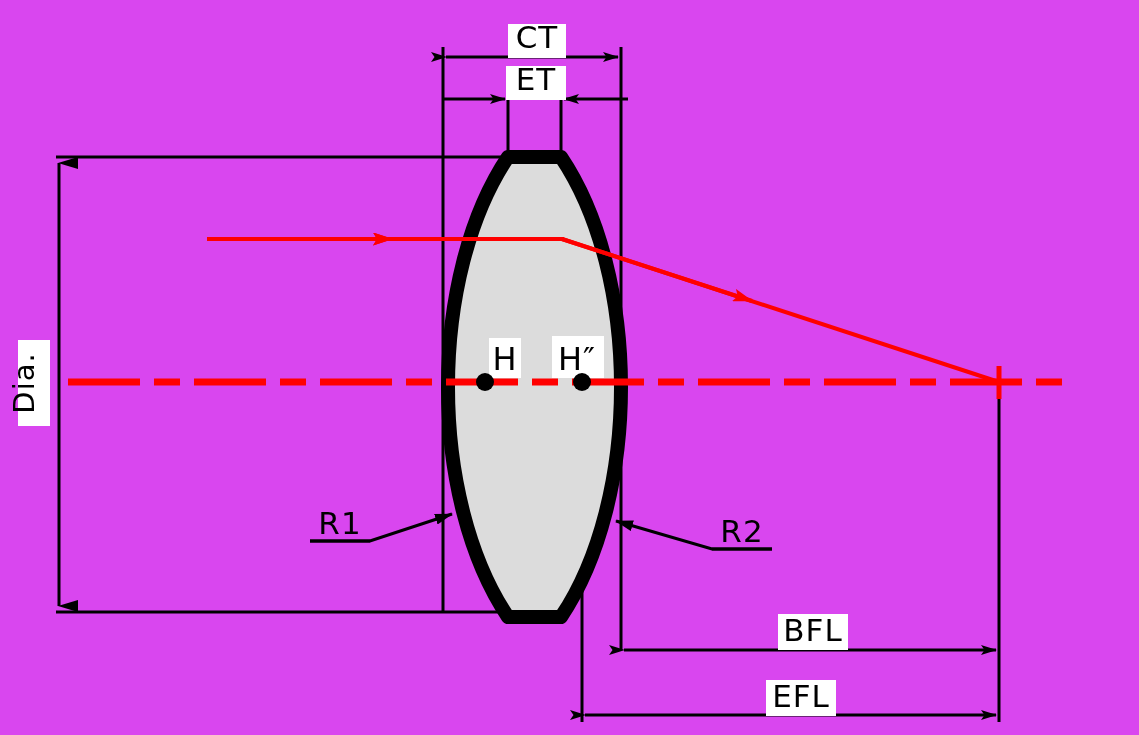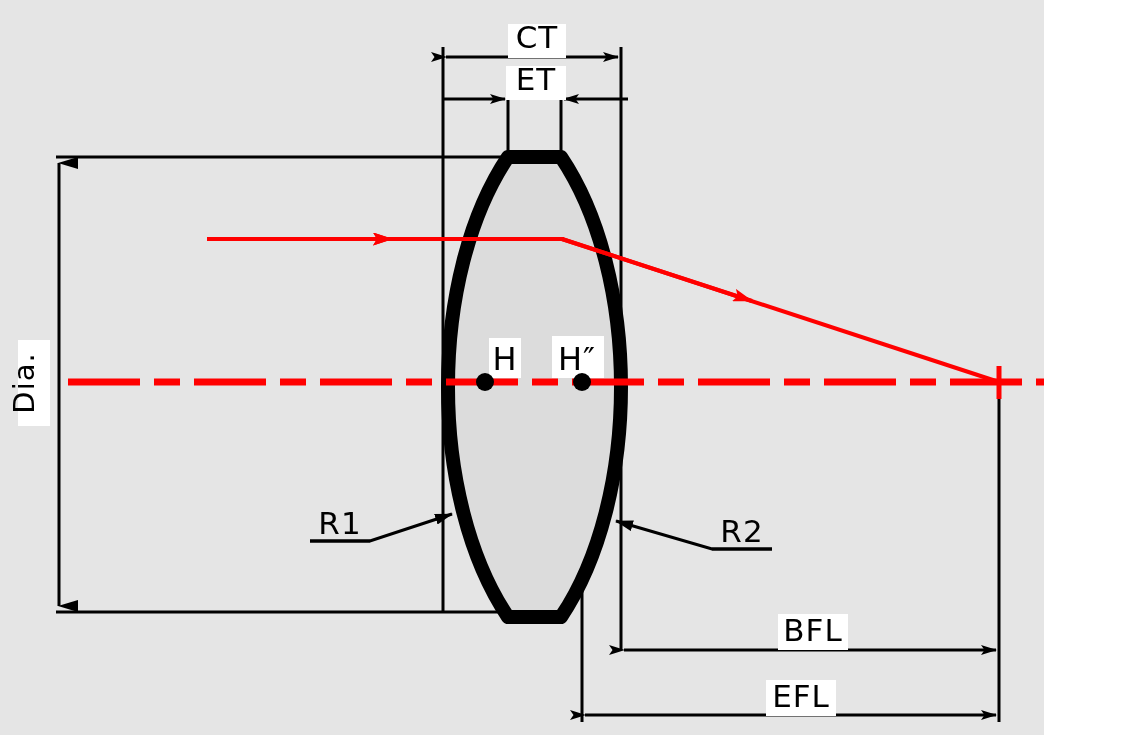--- a/index.html
+++ b/index.html
@@ -6,23 +6,23 @@
   html, body {
     margin: 0;
     padding: 0;
     background: #ffffff;
   }
   body {
     font-family: "DejaVu Sans", "Liberation Sans", sans-serif;
   }
   #stage {
     position: relative;
-    width: 1044px;
+    width: 1139px;
     height: 735px;
-    background: #e5e5e5;
+    background: #d946ef;
     overflow: hidden;
   }
   svg#diagram {
     display: block;
     width: 1139px;
     height: 735px;
   }
   .dimline {
     stroke: #000000;
     stroke-width: 3;

